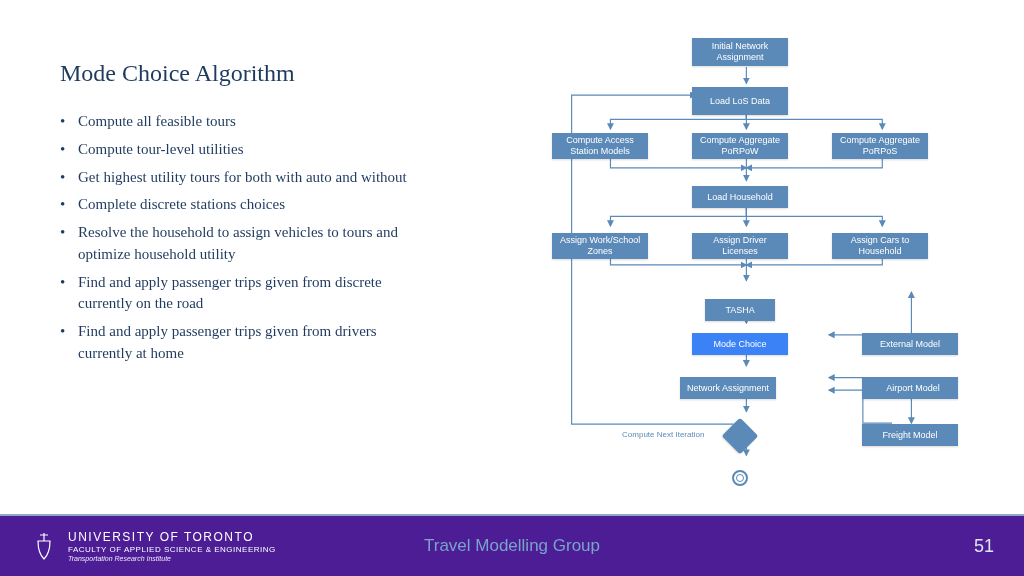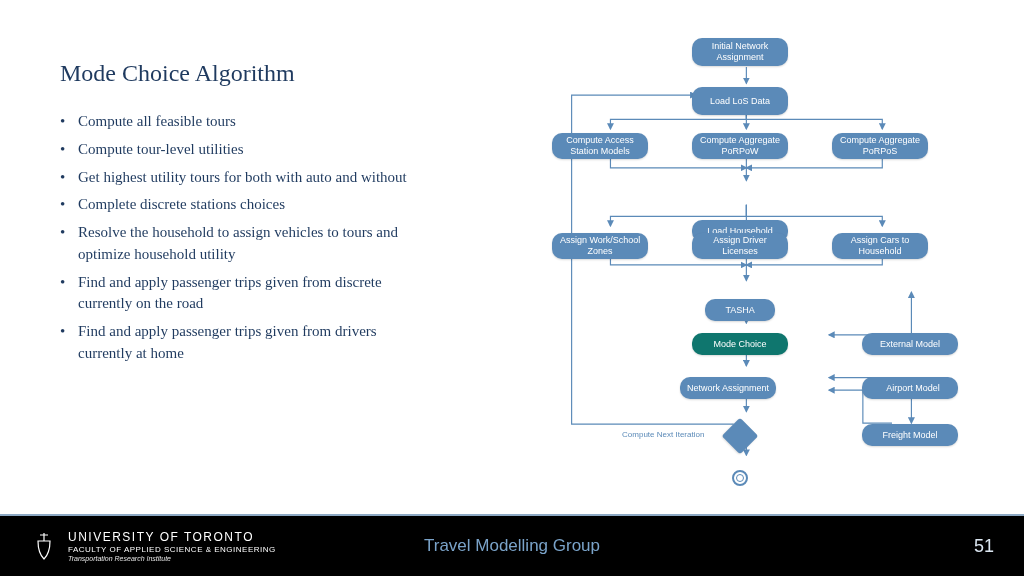--- a/index.html
+++ b/index.html
@@ -6,29 +6,29 @@
   html, body { width: 1024px; height: 576px; font-family: Georgia, 'Times New Roman', serif; background: #fff; overflow: hidden; }
   .slide { width: 1024px; height: 576px; position: relative; }
   .content { display: flex; position: absolute; top: 0; left: 0; right: 0; bottom: 80px; }
   .left { width: 42%; padding: 60px 20px 0 60px; }
   .title { font-size: 24px; color: #1f3a5f; font-weight: normal; margin-bottom: 24px; }
   .bullets { list-style: none; }
   .bullets li { font-size: 15px; color: #1f3a5f; line-height: 1.45; margin-bottom: 6px; padding-left: 18px; position: relative; }
   .bullets li::before { content: "•"; position: absolute; left: 0; top: 0; color: #1f3a5f; }
   .right { width: 58%; position: relative; padding-top: 30px; }
   .flow { position: relative; width: 100%; height: 100%; }
-  .node { position: absolute; background: #5b8ab8; color: #fff; font-family: Arial, sans-serif; font-size: 9px; text-align: center; border-radius: 10px; display: flex; align-items: center; justify-content: center; padding: 4px 6px; box-shadow: 0 1px 2px rgba(0,0,0,.15); line-height: 1.2; }
-  .node.orange { background: #0f766e; }
+  .node { position: absolute; background: #5b8ab8; color: #fff; font-family: Arial, sans-serif; font-size: 9px; text-align: center; border-radius: 0; display: flex; align-items: center; justify-content: center; padding: 4px 6px; box-shadow: 0 1px 2px rgba(0,0,0,.15); line-height: 1.2; }
+  .node.orange { background: #3b82f6; }
   .diamond { position: absolute; width: 26px; height: 26px; background: #5b8ab8; transform: rotate(45deg); border-radius: 3px; box-shadow: 0 1px 2px rgba(0,0,0,.15); }
   .endcircle { position: absolute; width: 16px; height: 16px; border: 2px solid #5b8ab8; border-radius: 50%; background: #fff; }
   .endcircle::after { content: ""; position: absolute; inset: 2px; border: 1px solid #5b8ab8; border-radius: 50%; }
   .label { position: absolute; font-family: Arial, sans-serif; font-size: 8px; color: #5b8ab8; }
   svg.arrows { position: absolute; inset: 0; width: 100%; height: 100%; pointer-events: none; }
   .footer { position: absolute; bottom: 0; left: 0; right: 0; height: 80px; }
-  .footer-bar { position: absolute; bottom: 0; left: 0; right: 0; height: 60px; background: #000000; display: flex; align-items: center; padding: 0 30px; }
+  .footer-bar { position: absolute; bottom: 0; left: 0; right: 0; height: 60px; background: #4c1d95; display: flex; align-items: center; padding: 0 30px; }
   .footer-top { position: absolute; bottom: 60px; left: 0; right: 0; height: 2px; background: #8da9c4; }
   .uoft { display: flex; align-items: center; gap: 10px; }
   .crest { width: 28px; height: 36px; display: flex; flex-direction: column; align-items: center; justify-content: center; color: #fff; }
   .uoft-text { color: #fff; font-family: Arial, sans-serif; }
   .uoft-text .l1 { font-size: 12px; letter-spacing: 1.5px; font-weight: 300; }
   .uoft-text .l2 { font-size: 8px; letter-spacing: .5px; margin-top: 1px; }
   .uoft-text .l3 { font-size: 7px; font-style: italic; margin-top: 1px; opacity: .9; }
   .group { position: absolute; left: 50%; transform: translateX(-50%); color: #7aa3c9; font-family: Arial, sans-serif; font-size: 17px; }
   .pagenum { position: absolute; right: 30px; color: #dbe6f1; font-family: Arial, sans-serif; font-size: 18px; }
 </style>
@@ -83,21 +83,21 @@
             <path d="M460 405 L430 405 L430 371 L395 371" marker-end=""></path>
             <path d="M297 406 L130 406 L130 67 L258 67"></path>
           </g>
         </svg>
 
         <div class="node" style="left:262px; top:8px; width:96px; height:28px;">Initial Network Assignment</div>
         <div class="node" style="left:262px; top:57px; width:96px; height:28px;">Load LoS Data</div>
         <div class="node" style="left:122px; top:103px; width:96px; height:26px;">Compute Access Station Models</div>
         <div class="node" style="left:262px; top:103px; width:96px; height:26px;">Compute Aggregate PoRPoW</div>
         <div class="node" style="left:402px; top:103px; width:96px; height:26px;">Compute Aggregate PoRPoS</div>
-        <div class="node" style="left:262px; top:156px; width:96px; height:22px;margin-top:34px;">Load Household</div>
+        <div class="node" style="left:262px; top:156px; width:96px; height:22px;">Load Household</div>
         <div class="node" style="left:122px; top:203px; width:96px; height:26px;">Assign Work/School Zones</div>
         <div class="node" style="left:262px; top:203px; width:96px; height:26px;">Assign Driver Licenses</div>
         <div class="node" style="left:402px; top:203px; width:96px; height:26px;">Assign Cars to Household</div>
         <div class="node" style="left:275px; top:259px; width:70px; height:22px;margin-top:10px;">TASHA</div>
         <div class="node orange" style="left:262px; top:303px; width:96px; height:22px;">Mode Choice</div>
         <div class="node" style="left:250px; top:347px; width:96px; height:22px;">Network Assignment</div>
         <div class="node" style="left:432px; top:303px; width:96px; height:22px;">External Model</div>
         <div class="node" style="left:432px; top:347px; width:96px; height:22px;padding-left:12px;">Airport Model</div>
         <div class="node" style="left:432px; top:394px; width:96px; height:22px;">Freight Model</div>
 

